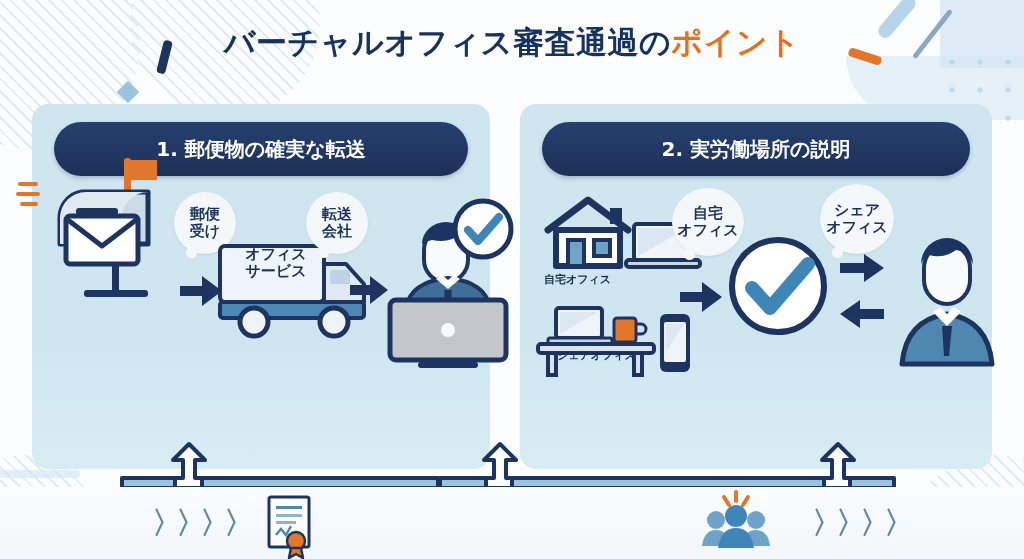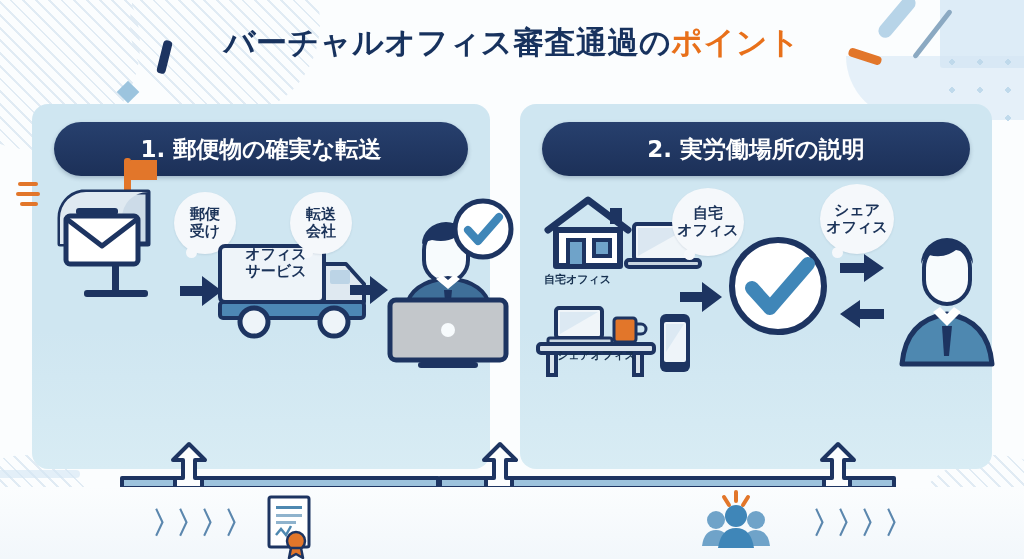--- a/index.html
+++ b/index.html
@@ -40,21 +40,21 @@
   .panel{
     position:absolute;top:104px;height:365px;border-radius:16px;
     background:linear-gradient(180deg,#cfe6f1 0%,#cfe6f1 62%,#d8ecf4 100%);
   }
   #panel-1{left:32px;width:458px;}
   #panel-2{left:520px;width:472px;}
 
   .pill{
     position:absolute;top:18px;height:54px;border-radius:27px;
     background:linear-gradient(180deg,#27406e 0%,#1c3058 100%);
-    color:#ffffff;font-size:23px;font-weight:700;
+    color:#ffffff;font-size:20px;font-weight:700;
     display:flex;align-items:center;justify-content:center;
     box-shadow:0 2px 4px rgba(20,40,70,.25);
     white-space:nowrap;
   }
   #pill-1{left:22px;width:414px;}
   #pill-2{left:22px;width:428px;}
 
   .caption{
     position:absolute;left:0;width:100%;text-align:center;
     color:#1b3359;font-weight:700;font-size:21px;line-height:1.32;
@@ -159,21 +159,21 @@
       <path d="M106 48 h22 l18 20 v18 h-40z" fill="#dfe9f1" stroke="#1d3461" stroke-width="4" stroke-linejoin="round"></path>
       <rect x="112" y="54" width="20" height="14" rx="2" fill="#bcd4e6"></rect>
       <rect x="2" y="86" width="144" height="16" rx="3" fill="#4d87b4" stroke="#1d3461" stroke-width="4"></rect>
       <circle cx="36" cy="106" r="14" fill="#eef4f9" stroke="#1d3461" stroke-width="5"></circle>
       <circle cx="116" cy="106" r="14" fill="#eef4f9" stroke="#1d3461" stroke-width="5"></circle>
     </svg>
     <div class="small-label" style="left:198px;top:142px;font-size:15px;line-height:1.15;color:#1b3359;text-align:center;width:92px;">
       <span>オフィス</span><br><span>サービス</span>
     </div>
 
-    <div class="bubble" style="left:258px;top:88px;width:62px;height:62px;">
+    <div class="bubble" style="left:274px;top:88px;width:62px;height:62px;">
       <div><span>転送</span><br><span>会社</span></div>
     </div>
 
     <svg class="arrow-r" style="left:318px;top:172px;" width="38" height="28" viewBox="0 0 38 28">
       <path d="M0 9 h20 v-9 l18 14 l-18 14 v-9 h-20z" fill="#1d3461"></path>
     </svg>
 
     <svg style="position:absolute;left:352px;top:96px;" width="128" height="168" viewBox="0 0 128 168">
       <path d="M40 50 a22 22 0 0 1 44 0 v10 a22 22 0 0 1 -44 0z" fill="#f7fbfd" stroke="#1d3461" stroke-width="4"></path>
       <path d="M38 44 a24 22 0 0 1 48 0 q-6 -6 -14 -7 q-10 6 -24 3 q-6 1 -10 4z" fill="#1d3461"></path>

